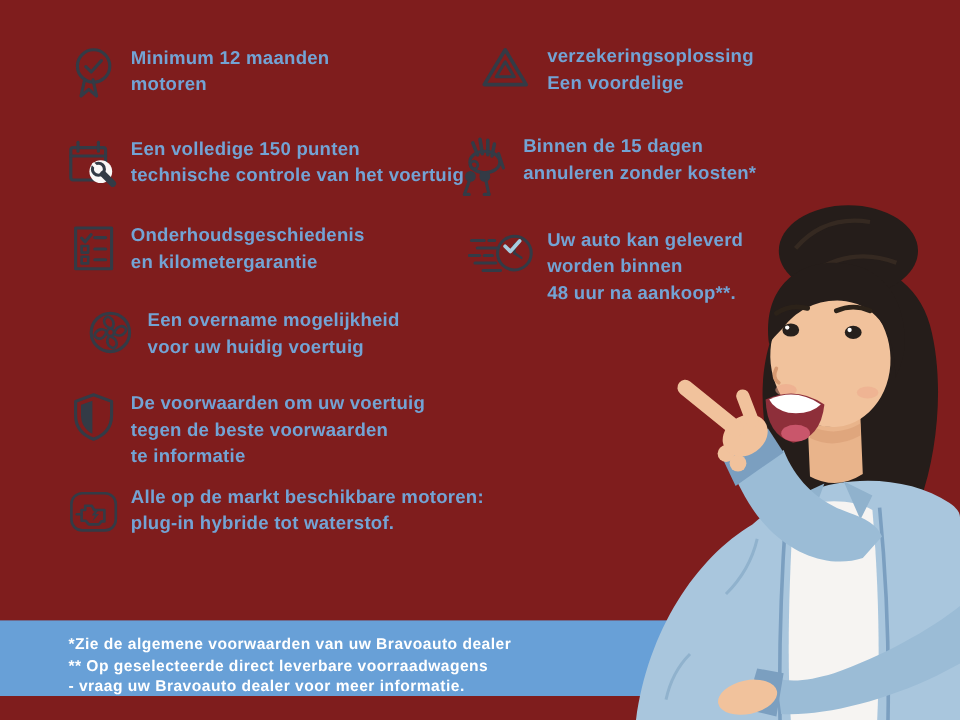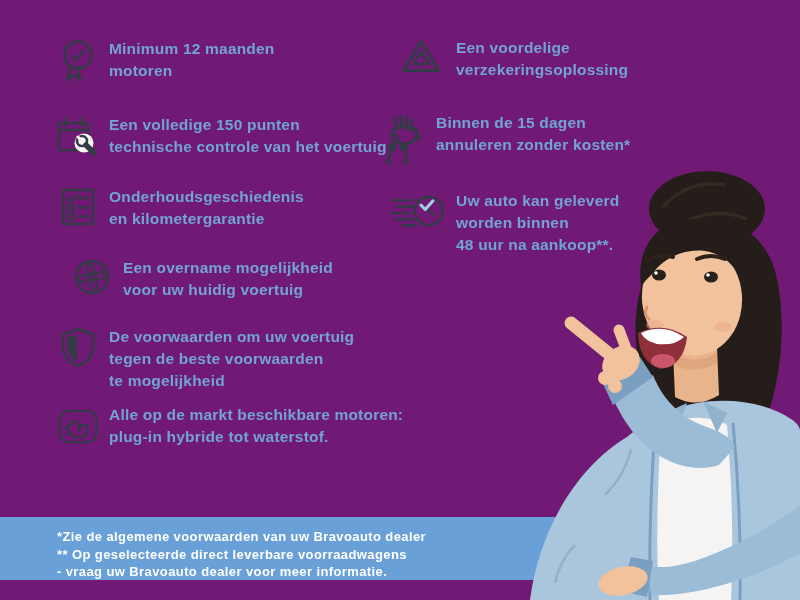--- a/index.html
+++ b/index.html
@@ -1,18 +1,18 @@
 <!DOCTYPE html>
 <html><head>
 <meta charset="utf-8">
 <style>
   html,body{margin:0;padding:0;}
   .page{
     position:relative;width:800px;height:600px;overflow:hidden;
-    background:#701a75;
+    background:#7f1d1d;
     font-family:"Liberation Sans", sans-serif;
   }
   .item{position:absolute;display:flex;align-items:flex-start;z-index:1;}
   .icon-box{width:46px;min-width:46px;display:flex;justify-content:center;}
   .icon-box.w54{width:54px;min-width:54px;}
   .icon-box.w58{width:58px;min-width:58px;}
   .lines{margin-left:8px;font-weight:bold;color:#73a3d4;font-size:15.5px;line-height:22px;letter-spacing:.2px;}
   .lines span{display:block;white-space:nowrap;}
   
   svg.ic{stroke:#333b46;fill:none;stroke-width:2.6;stroke-linecap:round;stroke-linejoin:round;}
@@ -102,21 +102,21 @@
   <div class="item" style="left:55px;top:326px">
     <div class="icon-box">
       <svg class="ic" width="38" height="42" viewBox="0 0 38 42">
         <path d="M19,3 L34,8.5 V20 C34,30.5 27.5,36.8 19,40 C10.5,36.8 4,30.5 4,20 V8.5 Z"></path>
         <path class="f" d="M18,8 C14,9.5 11,10.5 8.5,11.3 V20 C8.5,27.5 12.5,32.5 18,35.5 Z"></path>
       </svg>
     </div>
     <div class="lines">
       <span>De voorwaarden om uw voertuig</span>
       <span>tegen de beste voorwaarden</span>
-      <span>te mogelijkheid</span>
+      <span>te informatie</span>
     </div>
   </div>
 
   <div class="item" style="left:55px;top:404px">
     <div class="icon-box">
       <svg class="ic" width="44" height="44" viewBox="0 0 44 44">
         <rect x="3.5" y="7" width="37" height="31" rx="9" stroke-width="2.2"></rect>
         <path d="M12,21 h3 v-3.5 h5.5 l2,3.5 h8.5 v9.5 h-2.5 l-2,2.5 h-8.5 l-2.5,-3 h-3.5 z" stroke-width="2.2"></path>
         <line x1="8" y1="24.5" x2="11.5" y2="24.5" stroke-width="2.2"></line>
         <path class="f" d="M23.5,21 l-3,4.5 h2.7 l-2,4.8 l5.3,-6 h-2.7 l2.2,-3.3 z"></path>
@@ -129,22 +129,22 @@
   </div>
 
   <div class="item" style="left:394px;top:37px">
     <div class="icon-box w54">
       <svg class="ic" width="42" height="38" viewBox="0 0 42 38">
         <path class="thick" d="M21,4.5 L38.5,33.5 H3.5 Z"></path>
         <path d="M21,14.5 L28.5,27 H13.5 Z"></path>
       </svg>
     </div>
     <div class="lines">
+      <span>verzekeringsoplossing</span>
       <span>Een voordelige</span>
-      <span>verzekeringsoplossing</span>
     </div>
   </div>
 
   <div class="item" style="left:374px;top:112px">
     <div class="icon-box w54">
       <svg class="ic" width="44" height="54" viewBox="0 0 44 54">
         <path d="M15,7 L19,17" stroke-width="3"></path>
         <path d="M21,4 L23,16" stroke-width="3"></path>
         <path d="M27.5,5 L27.5,17" stroke-width="3"></path>
         <path d="M33,8 L31,18" stroke-width="3"></path>

